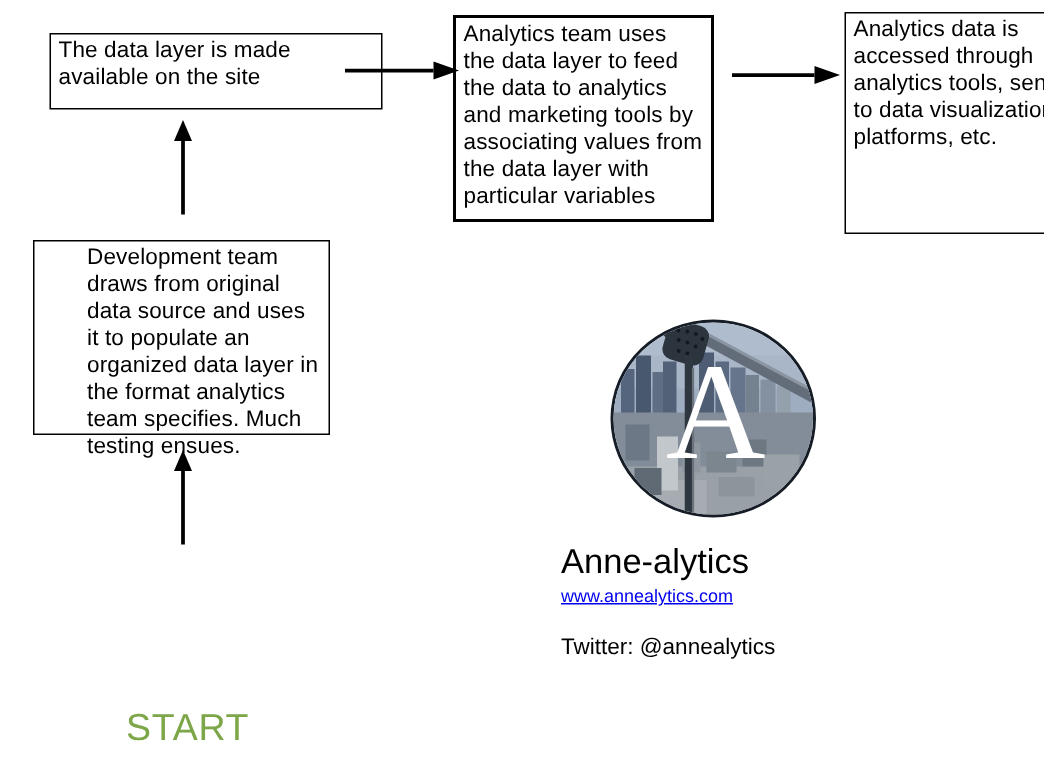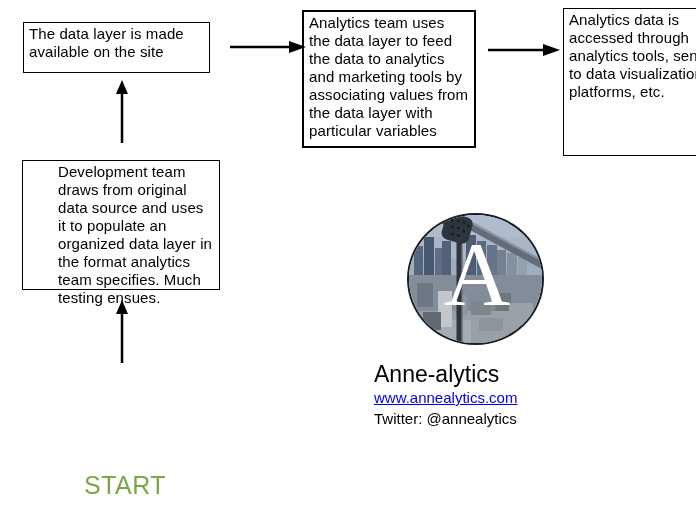--- a/index.html
+++ b/index.html
@@ -19,21 +19,21 @@
   .flow-box {
     position: absolute;
     border: 1px solid #000000;
     background: #ffffff;
     font-size: 15px;
     line-height: 18px;
     padding: 2px 5px;
     box-sizing: border-box;
     letter-spacing: 0.1px;
   }
-  .box-1 { left: 23px;  top: 22px;  width: 187px; height: 51px;  }
+  .box-1 { left: 33px;  top: 22px;  width: 222px; height: 51px;  }
   .box-2 { left: 302px; top: 10px;  width: 174px; height: 138px; border-width: 2px; }
   .box-3 { left: 563px; top: 8px;   width: 152px; height: 148px; }
   .box-4 { left: 22px;  top: 160px; width: 198px; height: 130px; padding-left: 35px; }
   .box-5 { left: 22px;  top: 380px; width: 199px; height: 82px;  }
   .arrow {
     position: absolute;
   }
   .arrow line { stroke: #000; stroke-width: 2.5px; }
   .arrow polygon { fill: #000; }
   .start-label {
@@ -64,27 +64,27 @@
     text-align: left;
   }
   .brand-name {
     font-size: 23px;
     line-height: 26px;
     color: #000000;
   }
   .brand-url {
     display: block;
     margin-top: 2px;
-    font-size: 15px;
+    font-size: 12px;
     line-height: 17px;
     color: #0000EE;
     text-decoration: underline;
   }
   .brand-twitter {
-    margin-top: 4px;
+    margin-top: 17px;
     font-size: 15px;
     line-height: 17px;
     color: #000000;
   }
 </style>
 </head>
 <body>
 
 <div class="canvas">
 

